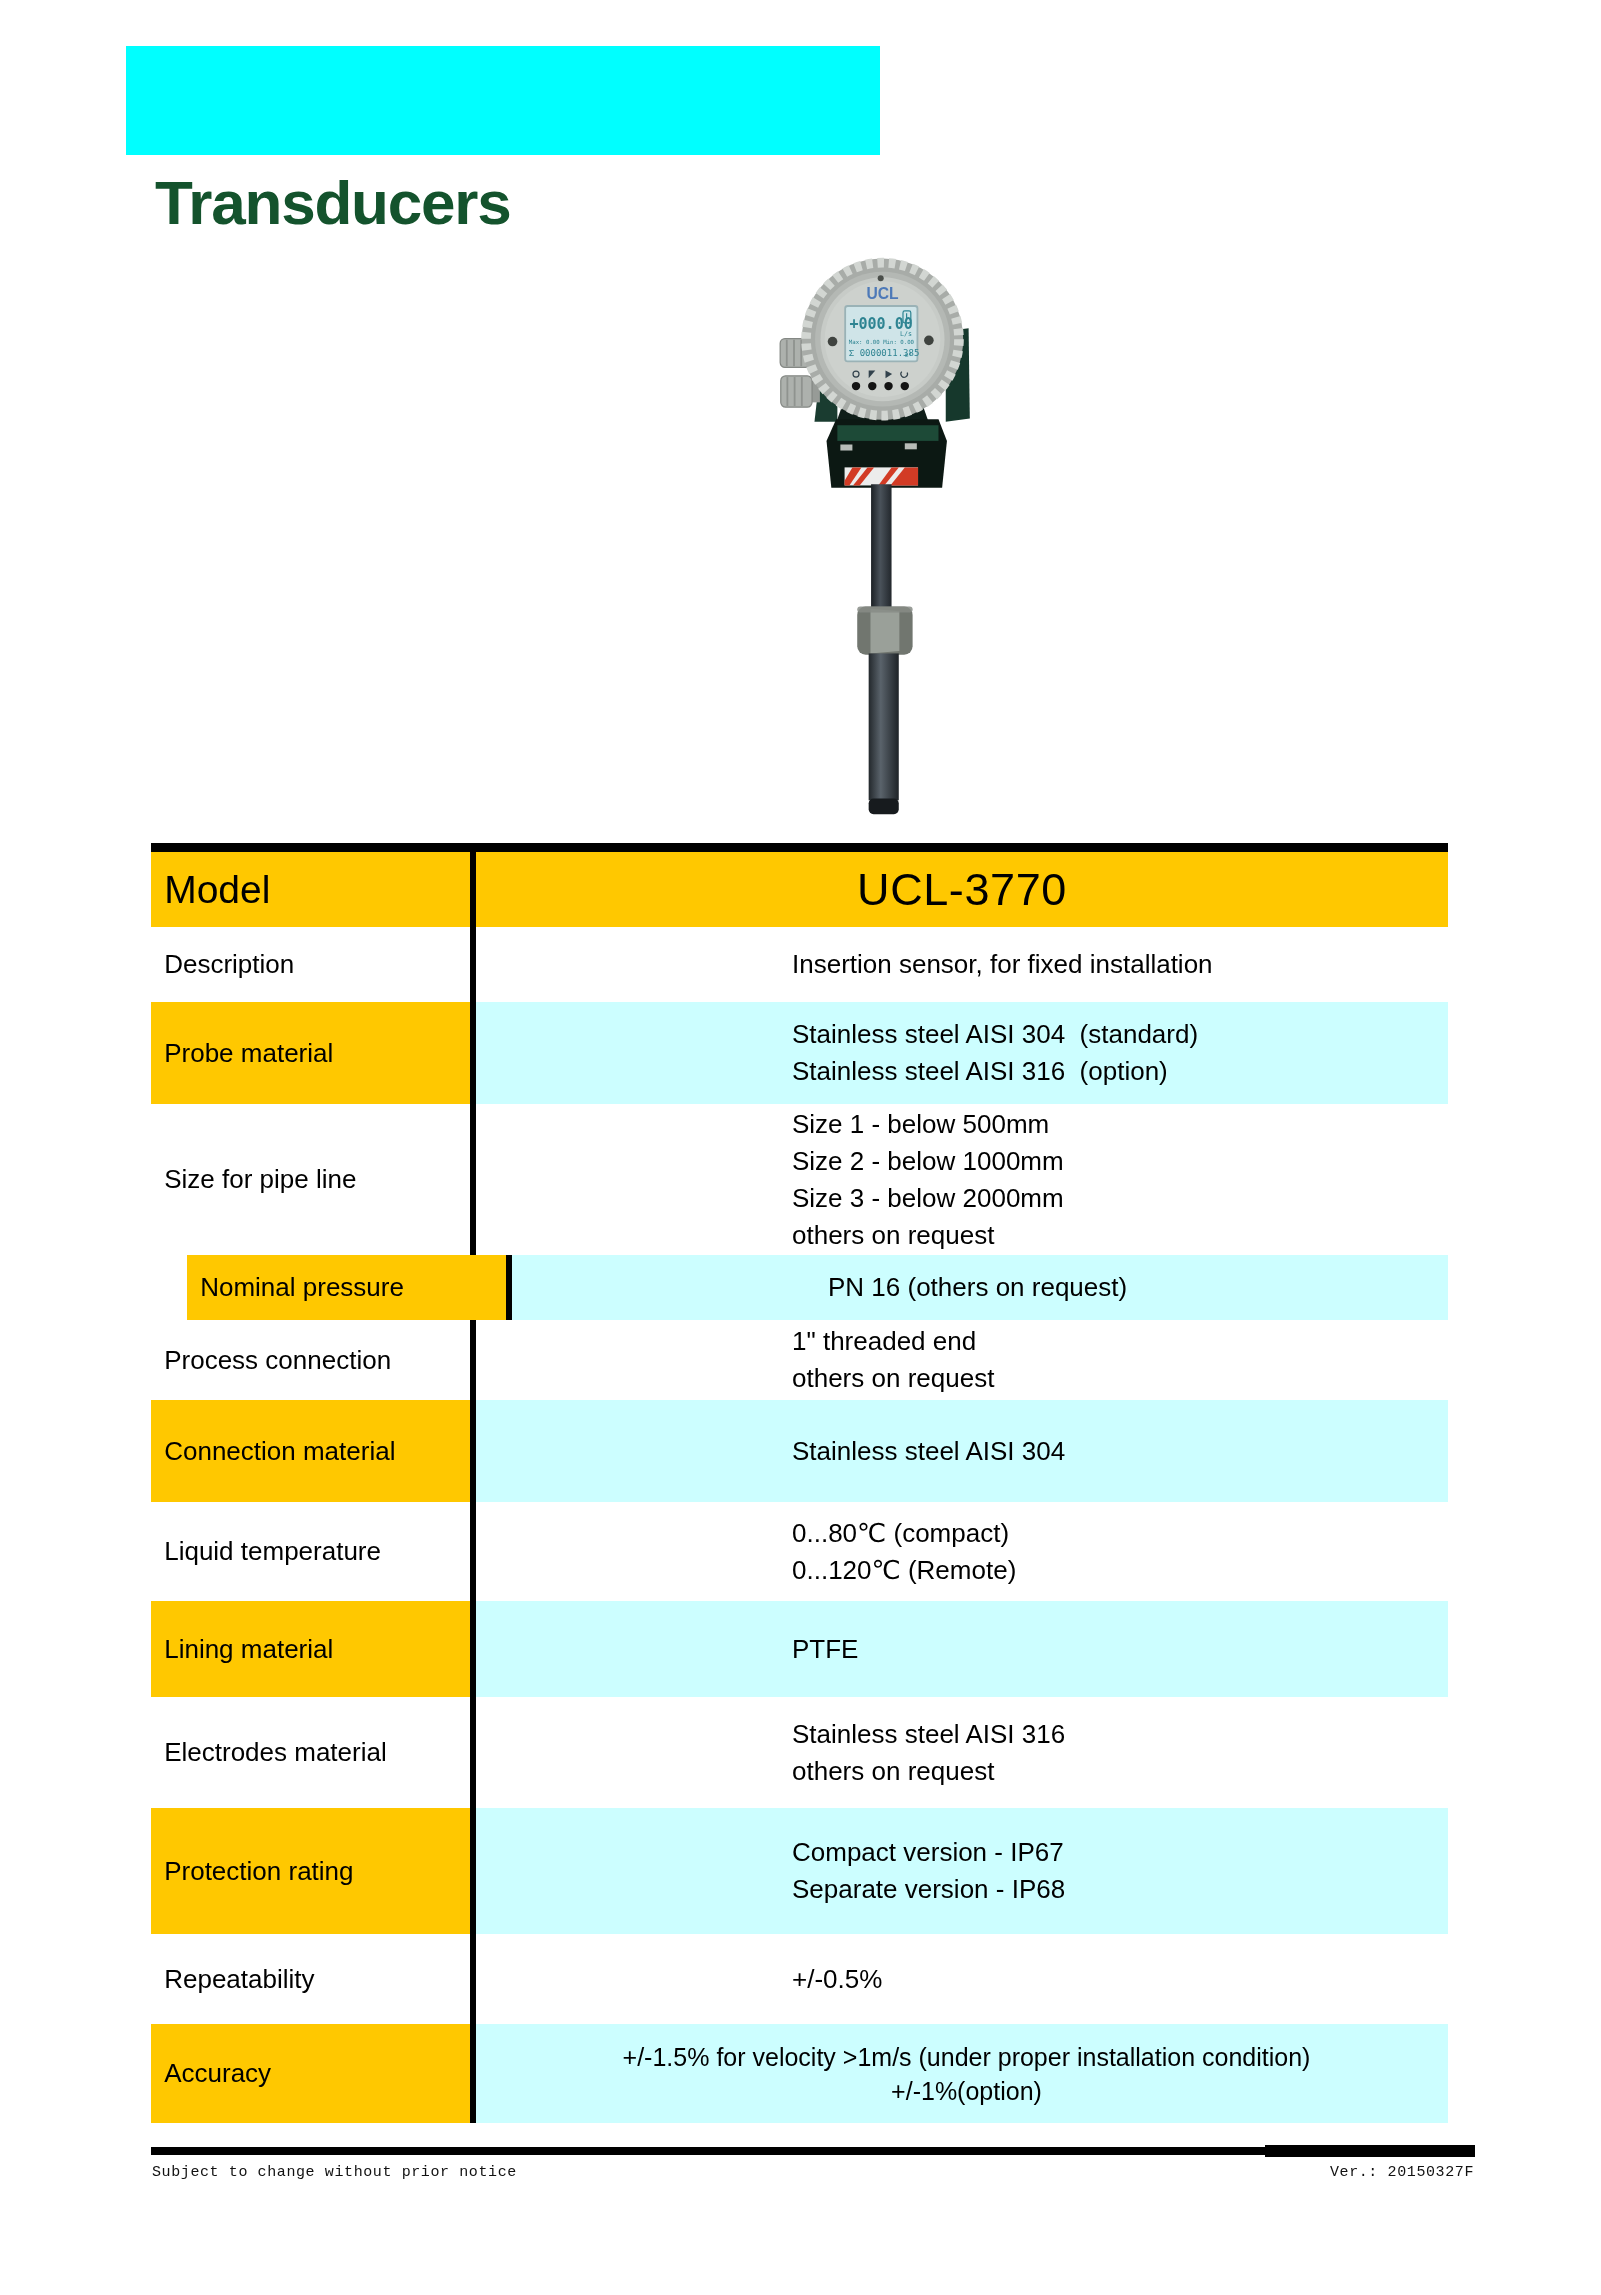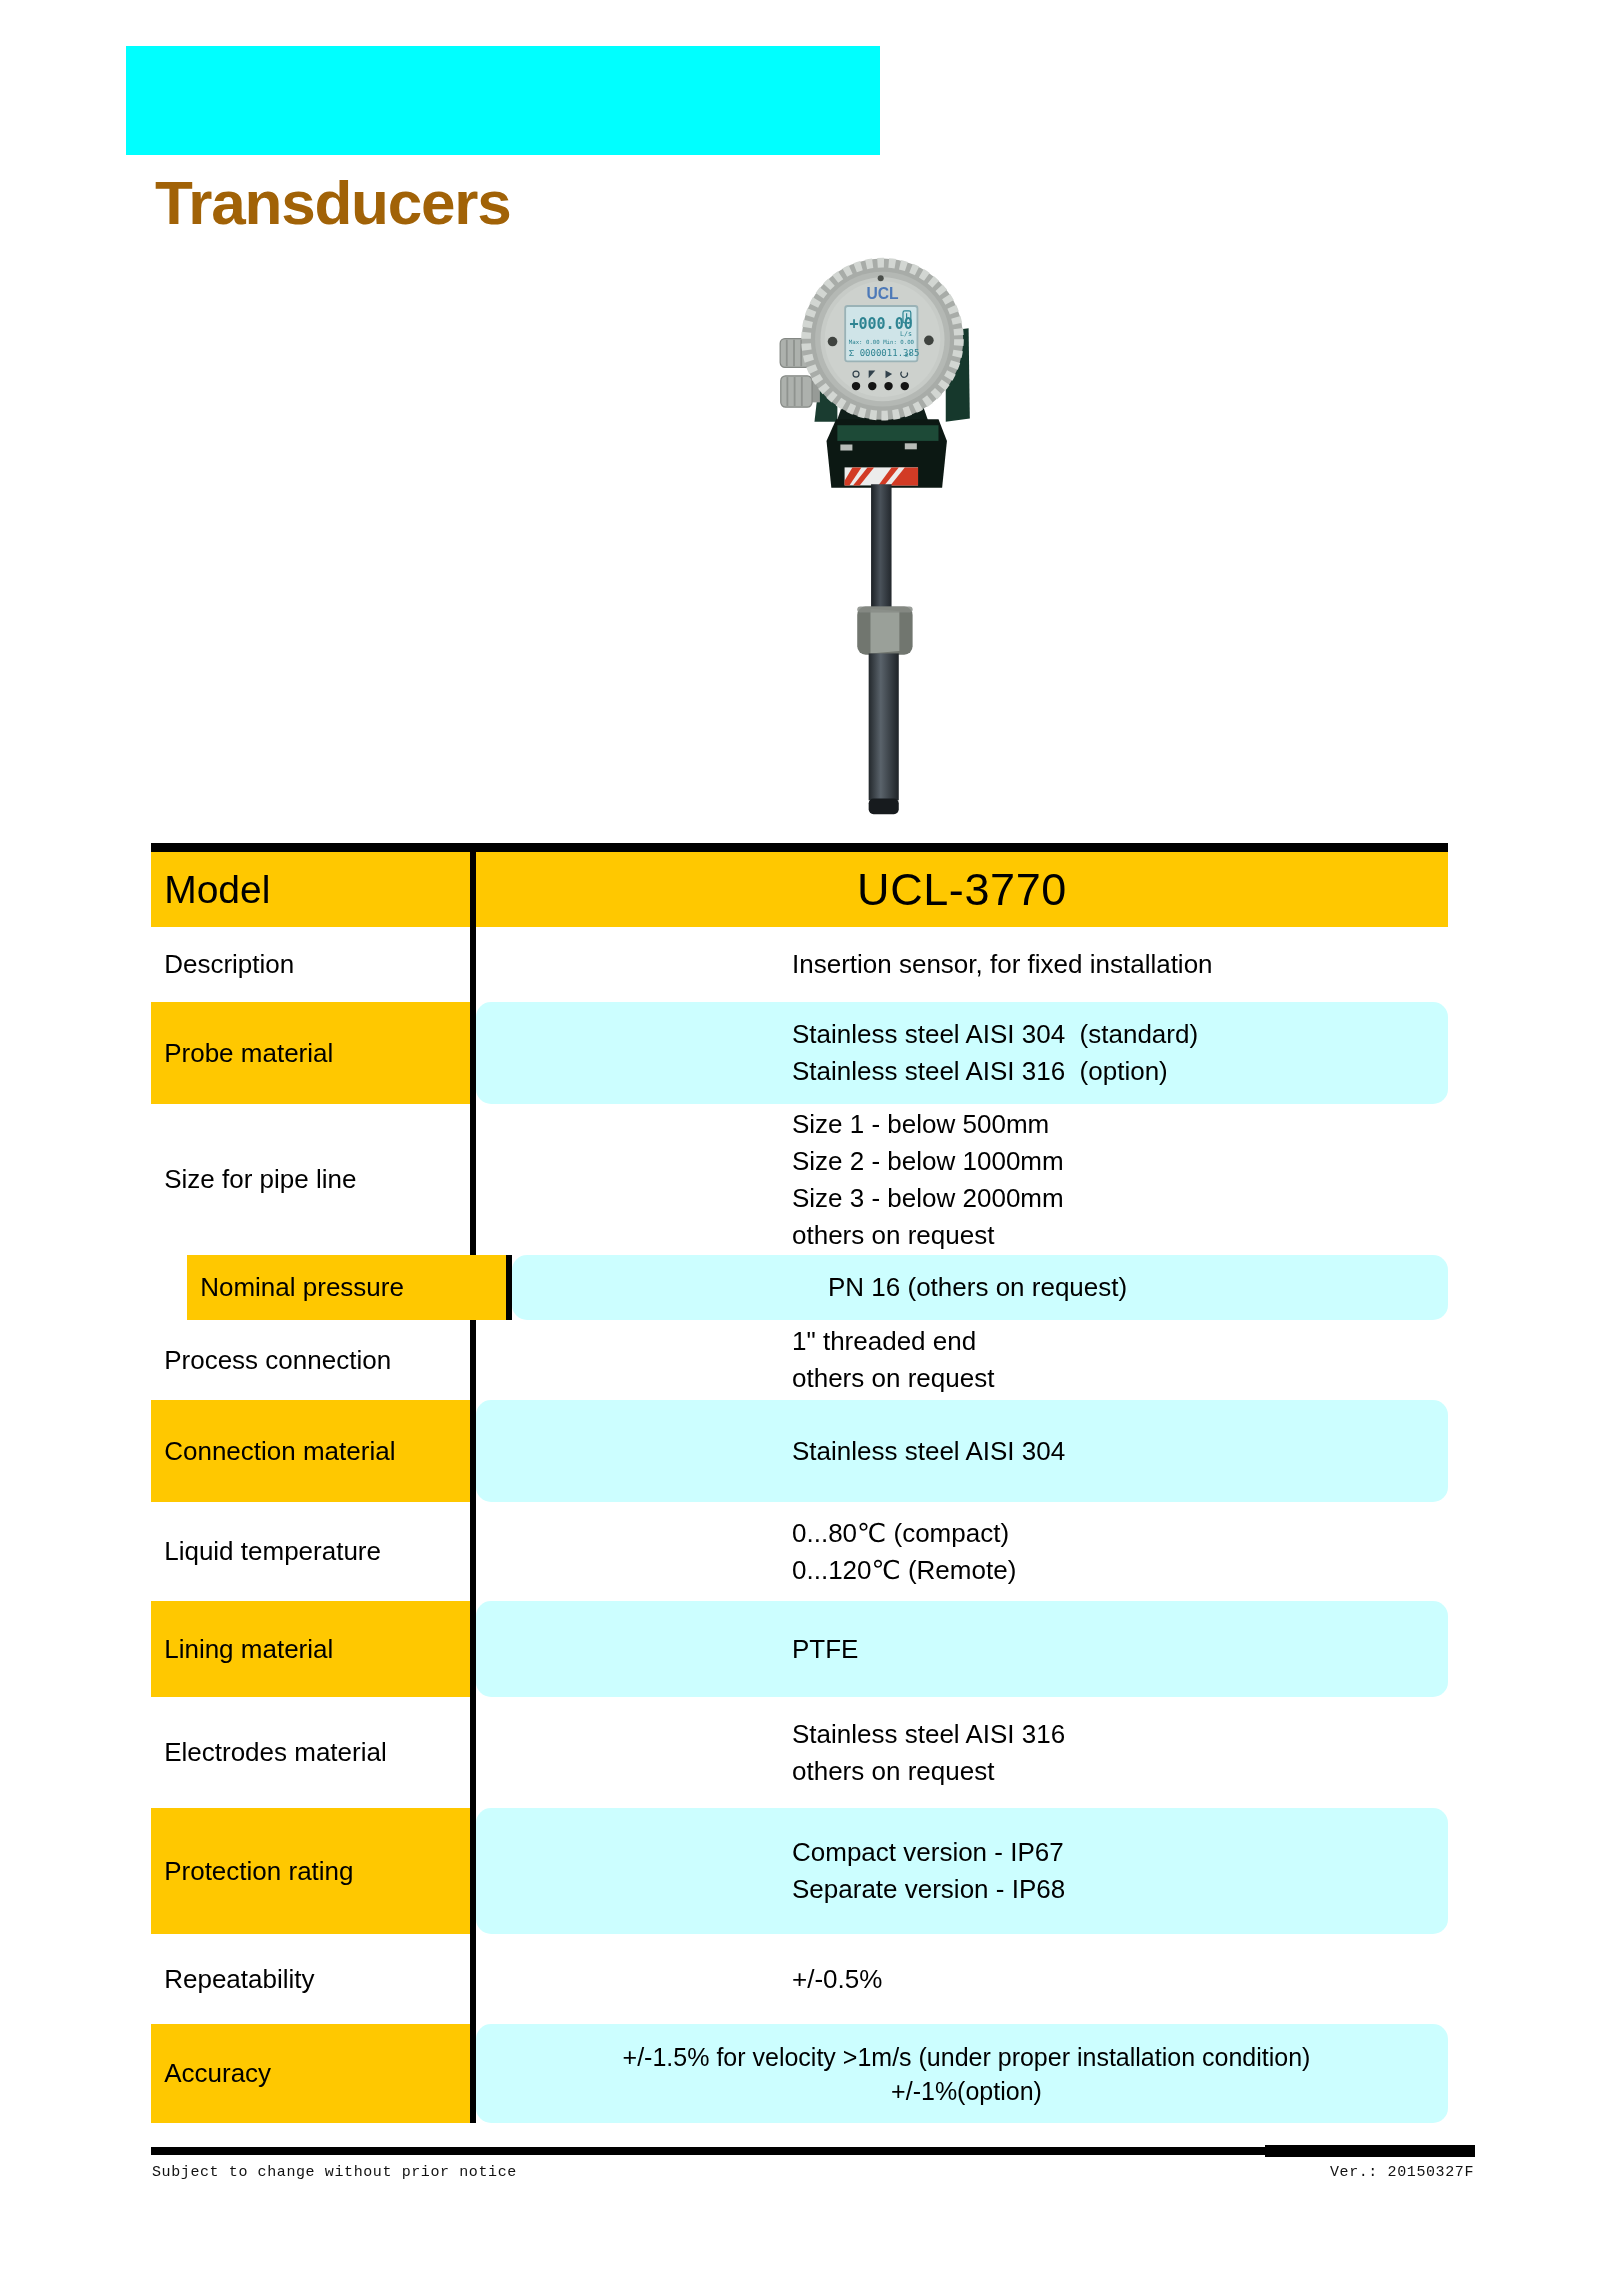--- a/index.html
+++ b/index.html
@@ -16,21 +16,21 @@
     color:#000;
     overflow:hidden;
   }
   .banner{
     position:absolute;left:126px;top:46px;width:754px;height:109px;
     background:var(--banner);
   }
   .page-title{
     position:absolute;left:155px;top:167px;
     font-size:62px;font-weight:900;letter-spacing:-1.2px;
-    color:#a16207;
+    color:#14532d;
   }
   .device{
     position:absolute;left:747px;top:241px;width:265px;height:578px;
   }
   
   .spec-table{
     position:absolute;left:151px;top:843px;width:1297px;
   }
   .top-border{height:9px;background:#000;}
   .spec-row{display:flex;}
@@ -42,21 +42,21 @@
   }
   .divider{width:6px;background:#000;}
   .value-cell{
     flex:1;box-sizing:border-box;
     display:flex;flex-direction:column;justify-content:center;
     padding-left:316px;
     font-size:26px;line-height:37px;
   }
   .value-line{white-space:pre;}
   .spec-row.hl .label-cell{background:var(--yellow);}
-  .spec-row.hl .value-cell{background:var(--cyan);border-radius:15px;}
+  .spec-row.hl .value-cell{background:var(--cyan);}
   .spec-row.centered .value-cell{
     padding-left:15px;padding-right:6px;
     align-items:center;text-align:center;
     font-size:25px;line-height:34px;
   }
   .header-row{height:75px;}
   .header-row .label-cell{background:var(--yellow);font-size:39px;}
   .header-row .value-cell{
     background:var(--yellow);
     padding-left:0;align-items:center;

